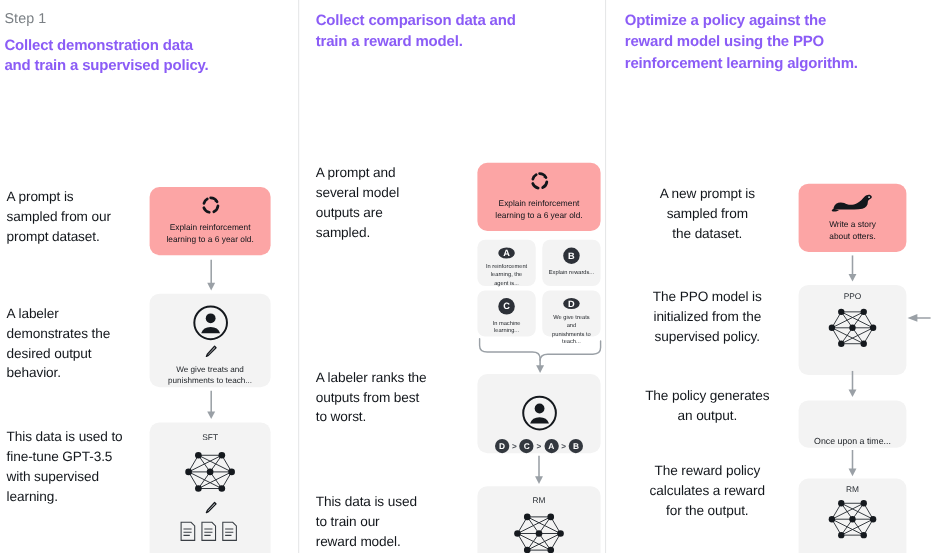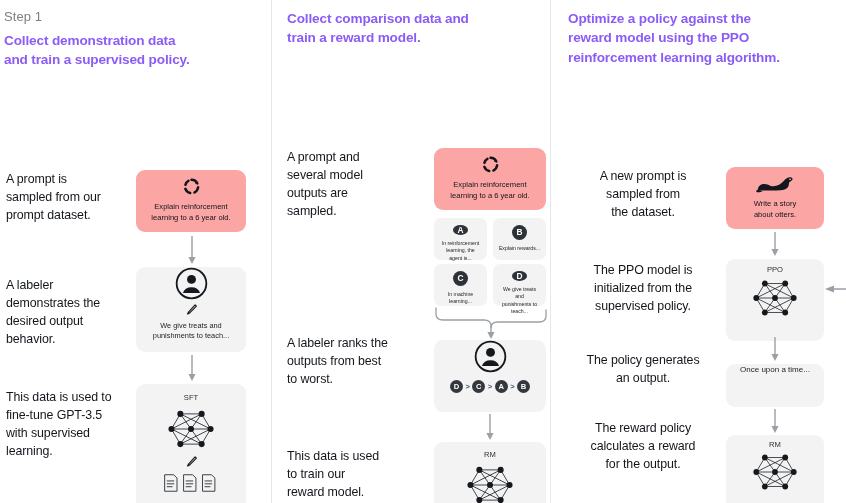--- a/index.html
+++ b/index.html
@@ -26,21 +26,21 @@
   .desc.c3{left:0px;width:150px;text-align:center;}
 
   
   .gbox{
     position:absolute;background:#fca5a5;border-radius:9px;
     display:flex;flex-direction:column;align-items:center;justify-content:center;
   }
   .gbox .cap{font-size:7.6px;line-height:1.42;text-align:center;color:#11151a;margin-top:6px;}
   .sbox{
     position:absolute;background:#f3f3f3;border-radius:9px;
-    display:flex;flex-direction:column;align-items:center;justify-content:flex-start;
+    display:flex;flex-direction:column;align-items:center;justify-content:flex-end;
   }
   .sbox .cap{font-size:7.4px;line-height:1.4;text-align:center;color:#1a1e23;}
   .boxtag{font-size:7.6px;color:#2a2f35;text-align:center;}
 
   .minicard{
     position:absolute;background:#f3f3f3;border-radius:7px;
     display:flex;flex-direction:column;align-items:center;justify-content:flex-start;
     padding-top:7px;box-sizing:border-box;
   }
   .minicard .mtxt{font-size:5.2px;line-height:1.45;text-align:center;color:#1b1f24;margin-top:5px;padding:0 5px;}

